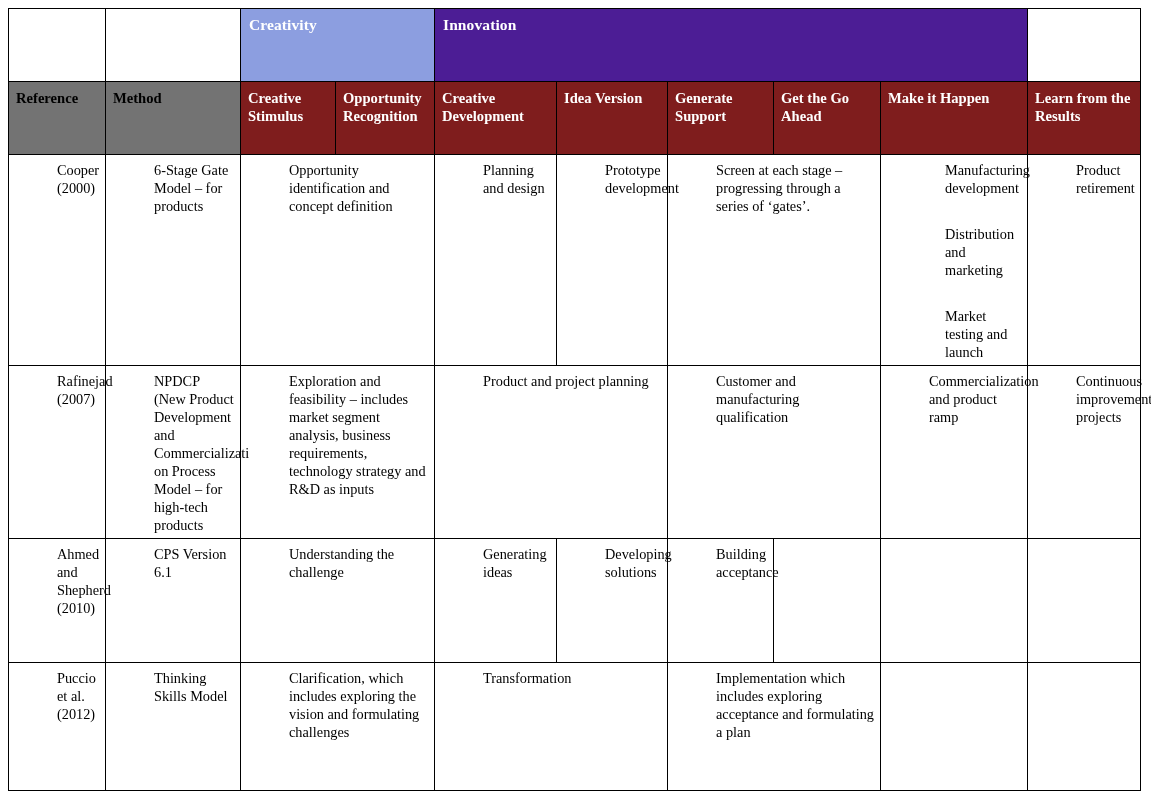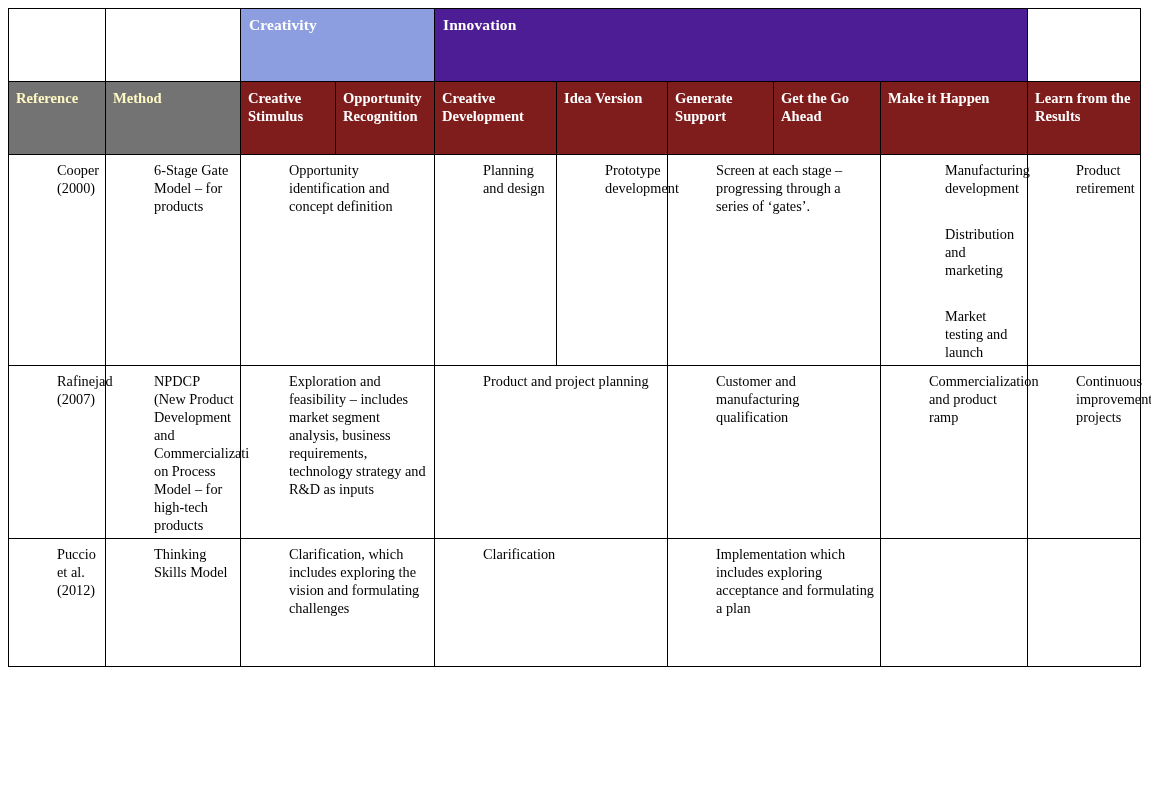--- a/index.html
+++ b/index.html
@@ -68,21 +68,21 @@
   
   tr.head-row td {
     height: 60px;
     font-weight: bold;
     font-size: 14.6px;
     line-height: 1.2;
     padding-top: 8px;
   }
   td.head-gray {
     background: #737373;
-    color: #fef9c3;
+    color: #000000;
     border: 1px solid #000000;
   }
   td.head-black {
     background: #7f1d1d;
     color: #ffffff;
     border: 1px solid #000000;
     border-left-color: #000000;
     border-right-color: #000000;
   }
 
@@ -174,26 +174,37 @@
       <tr class="body-row r2">
         <td>Rafinejad (2007)</td>
         <td>NPDCP (New Product Development and Commercializati on Process Model – for high-tech products</td>
         <td colspan="2">Exploration and feasibility – includes market segment analysis, business requirements, technology strategy and R&amp;D as inputs</td>
         <td colspan="2">Product and project planning</td>
         <td colspan="2">Customer and manufacturing qualification</td>
         <td>Commercialization and  product ramp</td>
         <td>Continuous improvement projects</td>
       </tr>
 
+      <tr class="body-row r3">
+        <td>Ahmed and Shepherd (2010)</td>
+        <td>CPS Version 6.1</td>
+        <td colspan="2">Understanding the challenge</td>
+        <td>Generating ideas</td>
+        <td>Developing solutions</td>
+        <td>Building acceptance</td>
+        <td></td>
+        <td></td>
+        <td></td>
+      </tr>
 
       <tr class="body-row r4">
         <td>Puccio et al. (2012)</td>
         <td>Thinking Skills Model</td>
         <td colspan="2">Clarification, which includes exploring the vision and formulating challenges</td>
-        <td colspan="2">Clarification</td>
+        <td colspan="2">Transformation</td>
         <td colspan="2">Implementation which includes exploring acceptance and formulating a plan</td>
         <td></td>
         <td></td>
       </tr>
 
     </tbody>
   </table>
 
 </div>
 

